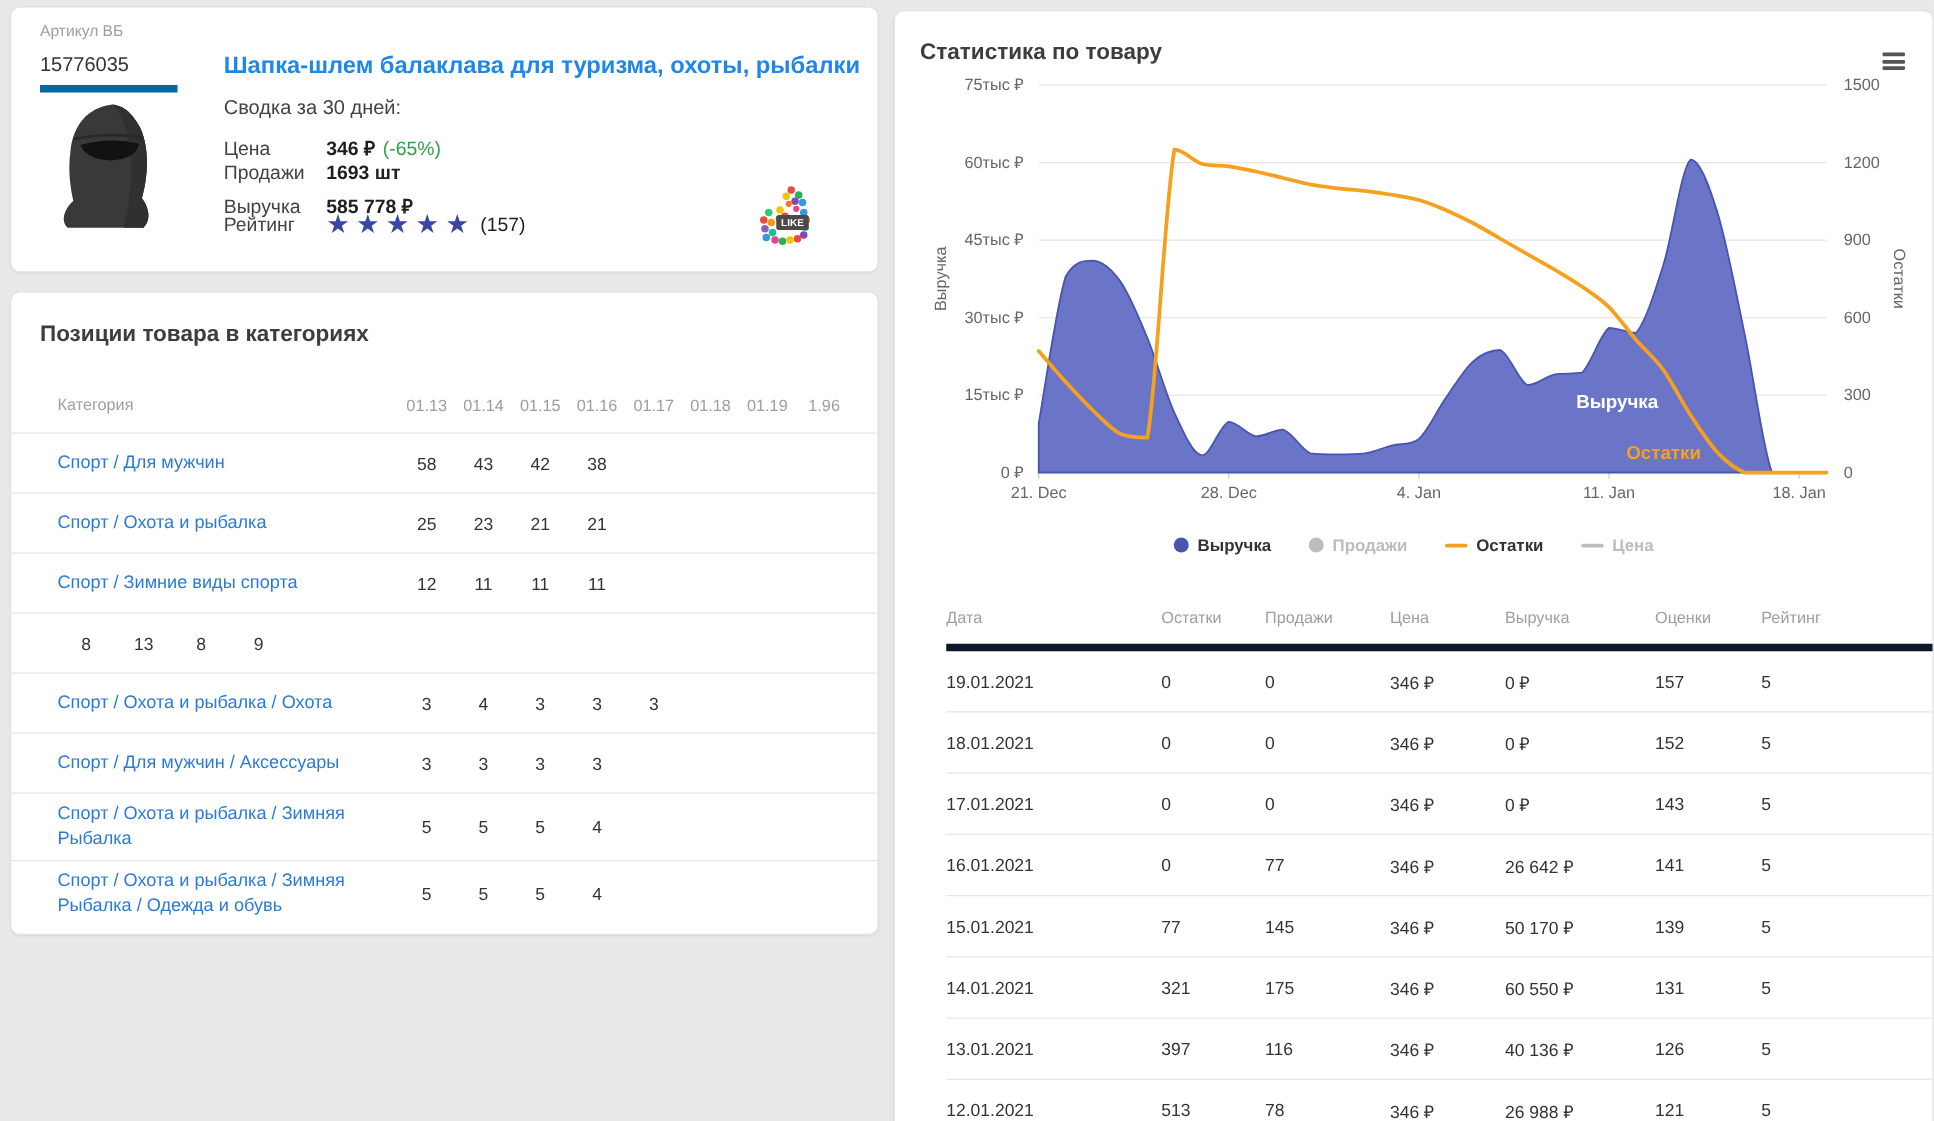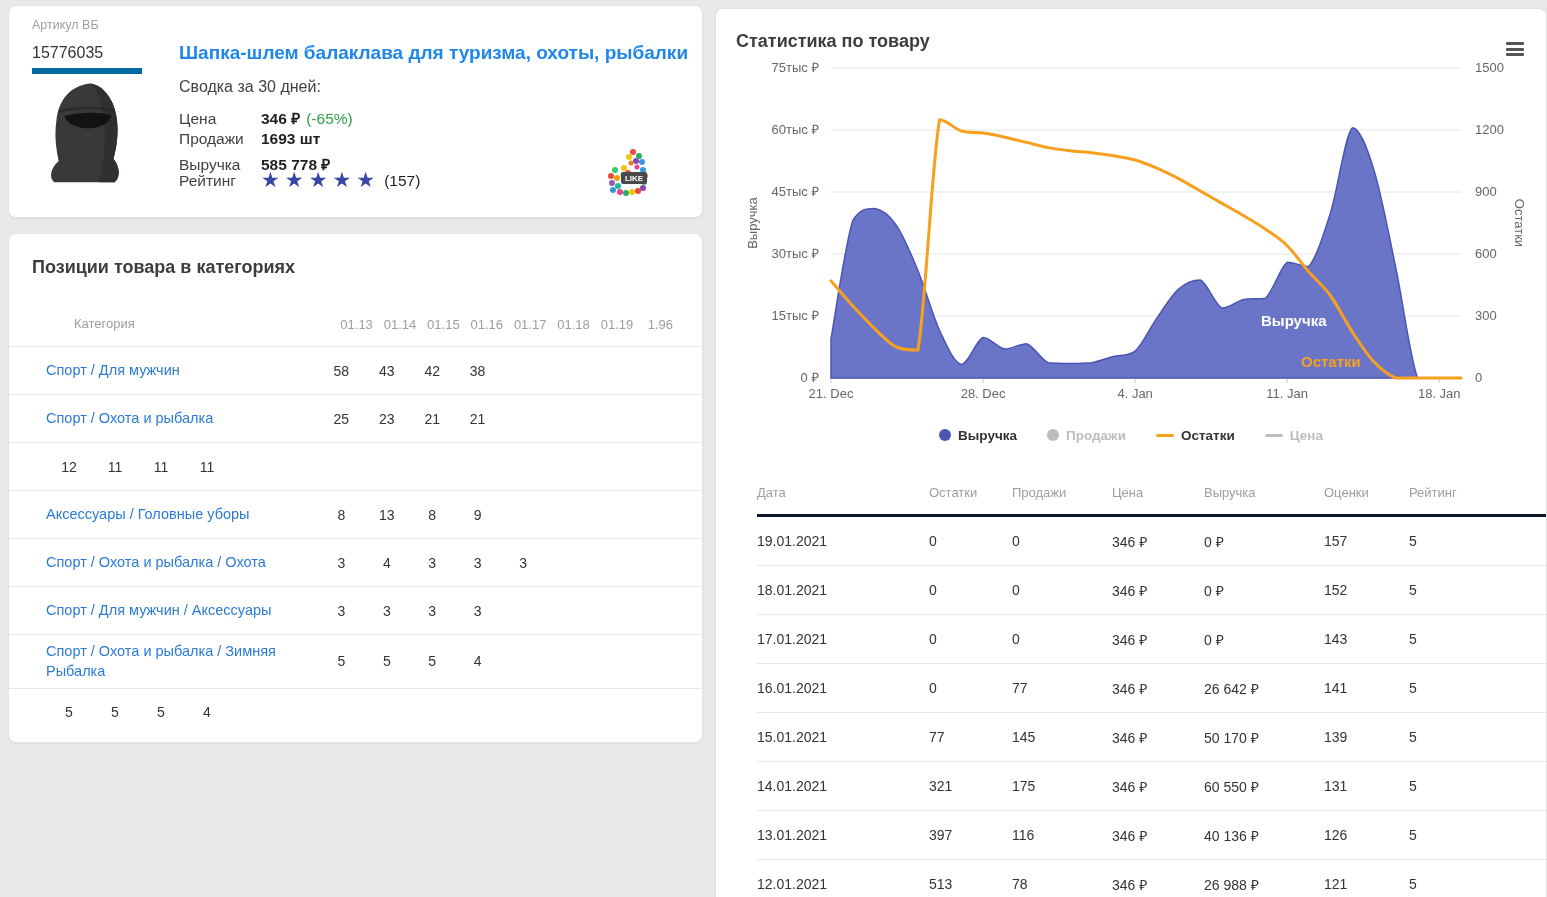--- a/index.html
+++ b/index.html
@@ -26,42 +26,42 @@
   .stars{color:#3847a3;font-size:21px;letter-spacing:5px;line-height:1;margin-top:-3px;}
   .rating-count{color:#1f1f1f;font-size:15.5px;margin-left:4px;}
   .like-sticker{position:absolute;left:594px;top:142px;width:46px;height:48px;}
 
   
   .positions-card{margin:15px 0 0 8px;width:695px;min-height:502px;padding-bottom:6px;}
   .card-title{font-size:18px;font-weight:bold;color:#3d3d3d;}
   .positions-card .card-title{padding:23px 0 0 23px;}
   .pos-table{margin-top:24px;}
   .pos-row{display:flex;align-items:center;padding:0 20px 0 37px;min-height:47px;border-top:1px solid #e6e6e6;}
-  .pos-row.header{border-top:none;min-height:44px;color:#9e9e9e;font-size:13px;margin-left:28px;}
+  .pos-row.header{border-top:none;min-height:44px;color:#9e9e9e;font-size:13px;}
   .pos-cat{width:276px;font-size:14.5px;line-height:1.4;padding:6px 10px 6px 0;box-sizing:border-box;}
   .pos-row.header .pos-cat{font-size:13px;color:#9e9e9e;}
   .pos-cat a{color:#2b7bd6;text-decoration:none;cursor:pointer;}
   .pos-val{width:46px;text-align:center;font-size:14px;color:#333;}
   .pos-row.header .pos-val{color:#9e9e9e;font-size:13px;}
 
   
   .right-card{flex:1;margin:8px 0 0 6px;min-height:889px;position:relative;border-radius:8px;}
   .right-card .card-title{padding:22px 0 0 20px;}
   .chart-wrap{position:relative;margin-top:2px;}
   .hamburger-icon{position:absolute;right:22px;top:-12px;width:18px;height:14px;cursor:pointer;
                   display:flex;flex-direction:column;justify-content:space-between;}
   .hamburger-icon span{display:block;height:3px;background:#555;border-radius:1px;}
   .legend{display:flex;justify-content:center;align-items:center;gap:30px;margin-top:8px;height:26px;}
   .legend-item{display:flex;align-items:center;gap:7px;font-size:13.5px;font-weight:bold;cursor:pointer;}
   .legend-dot{width:12px;height:12px;border-radius:50%;}
   .legend-line{width:18px;height:3px;border-radius:2px;}
 
   .stats-table{margin-top:22px;padding-left:41px;}
   .st-row{display:flex;align-items:center;height:48px;border-bottom:1px solid #e6e6e6;font-size:14px;color:#333;}
-  .st-row.header{height:44px;color:#9e9e9e;font-size:13px;border-bottom:3px solid #0f172a;}
+  .st-row.header{height:44px;color:#9e9e9e;font-size:13px;border-bottom:6px solid #0f172a;}
   .st-c0{width:172px;}.st-c1{width:83px;}.st-c2{width:100px;}.st-c3{width:92px;}
   .st-c4{width:120px;}.st-c5{width:85px;}.st-c6{width:80px;}
 
   svg text{font-family:"Liberation Sans",sans-serif;}
 </style>
 </head>
 <body>
 
 <div class="layout">
 
@@ -167,31 +167,31 @@
             <div class="pos-val">25</div>
             <div class="pos-val">23</div>
             <div class="pos-val">21</div>
             <div class="pos-val">21</div>
             <div class="pos-val"></div>
             <div class="pos-val"></div>
             <div class="pos-val"></div>
             <div class="pos-val"></div>
           </div>
           <div class="pos-row">
+            <div class="pos-cat"><a>Спорт / Зимние виды спорта</a></div>
             <div class="pos-val">12</div>
             <div class="pos-val">11</div>
             <div class="pos-val">11</div>
             <div class="pos-val">11</div>
             <div class="pos-val"></div>
             <div class="pos-val"></div>
             <div class="pos-val"></div>
             <div class="pos-val"></div>
           </div>
           <div class="pos-row">
-            <div class="pos-cat"><a>Аксессуары / Головные уборы</a></div>
             <div class="pos-val">8</div>
             <div class="pos-val">13</div>
             <div class="pos-val">8</div>
             <div class="pos-val">9</div>
             <div class="pos-val"></div>
             <div class="pos-val"></div>
             <div class="pos-val"></div>
             <div class="pos-val"></div>
           </div>
           <div class="pos-row">
@@ -221,20 +221,21 @@
             <div class="pos-val">5</div>
             <div class="pos-val">5</div>
             <div class="pos-val">5</div>
             <div class="pos-val">4</div>
             <div class="pos-val"></div>
             <div class="pos-val"></div>
             <div class="pos-val"></div>
             <div class="pos-val"></div>
           </div>
           <div class="pos-row">
+            <div class="pos-cat"><a>Спорт / Охота и рыбалка / Зимняя Рыбалка / Одежда и обувь</a></div>
             <div class="pos-val">5</div>
             <div class="pos-val">5</div>
             <div class="pos-val">5</div>
             <div class="pos-val">4</div>
             <div class="pos-val"></div>
             <div class="pos-val"></div>
             <div class="pos-val"></div>
             <div class="pos-val"></div>
           </div>
         </div>

